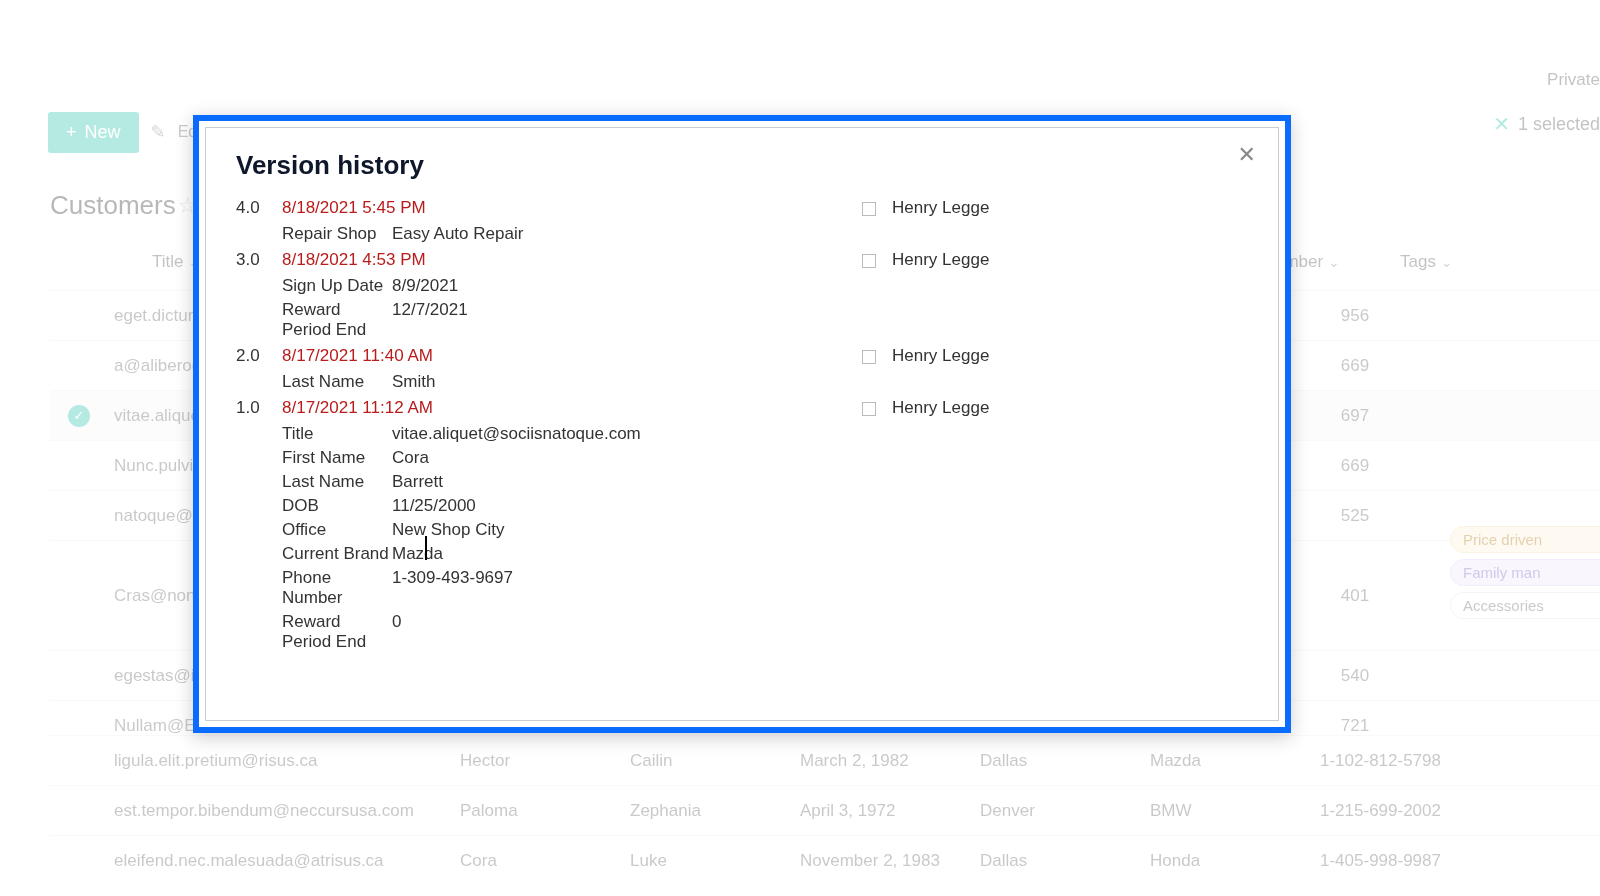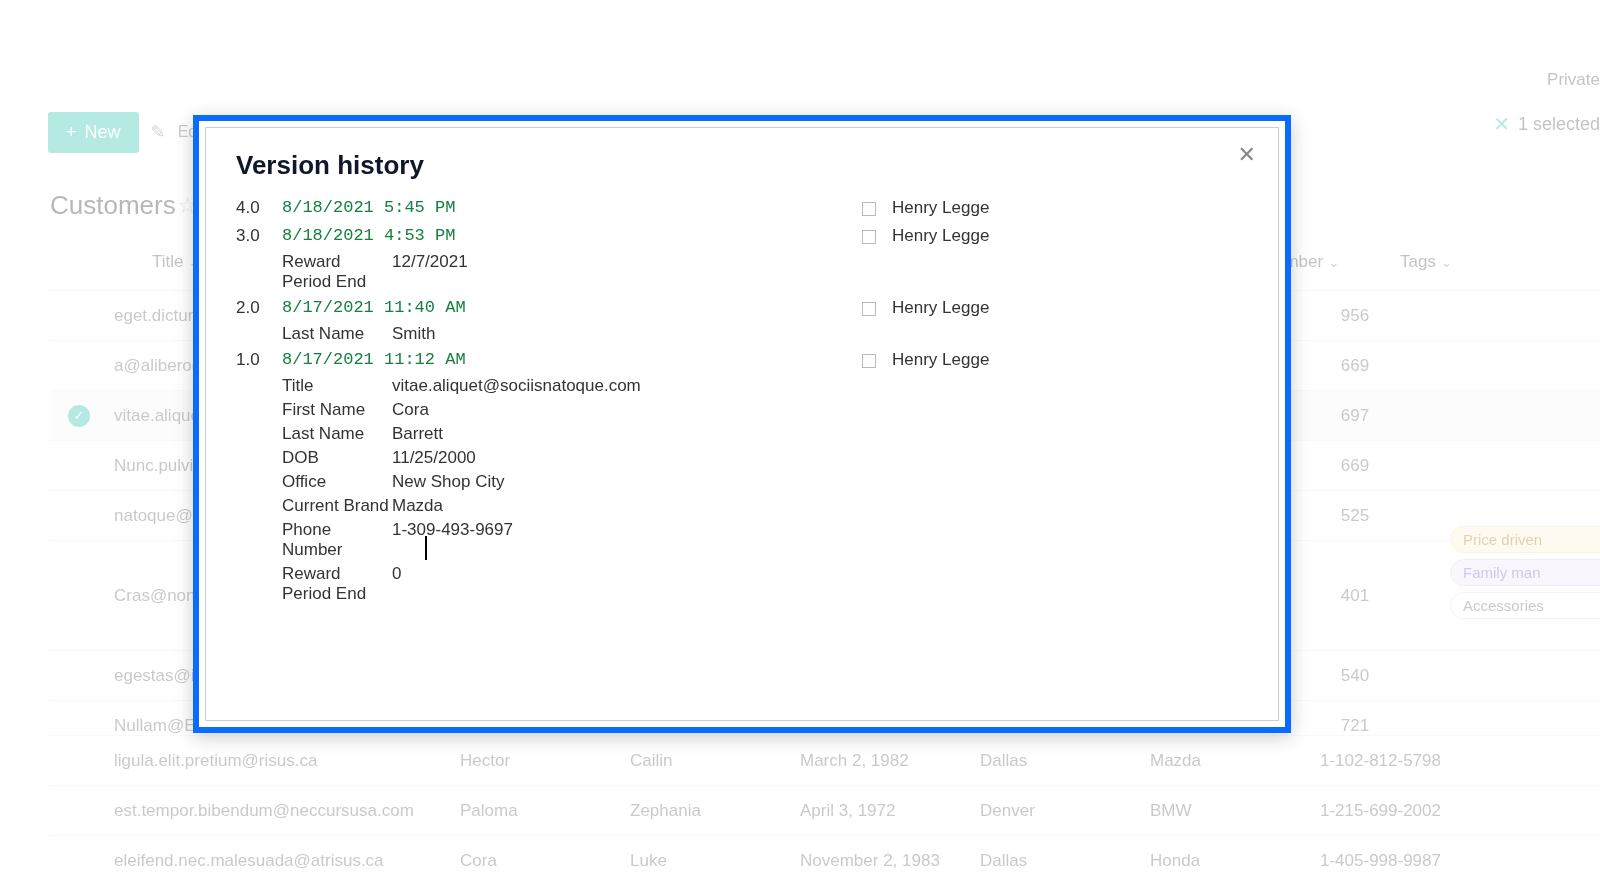--- a/index.html
+++ b/index.html
@@ -134,21 +134,21 @@
   }
 
   .vrow {
     display: grid;
     grid-template-columns: 46px 580px 30px 300px;
     align-items: start;
     font-size: 17px; color: #333;
     padding: 4px 0;
   }
   .vnum { color: #333; }
-  .vdate { color: #15803d; cursor: pointer; font-family: Liberation Mono, monospace; }
+  .vdate { color: #b91c1c; cursor: pointer; }
   .vcb {
     width: 14px; height: 14px; border: 1px solid #bbb; background: #fff;
     margin-top: 4px;
   }
   .vuser { color: #333; }
 
   .detail {
     display: grid;
     grid-template-columns: 46px 110px 470px;
     font-size: 17px; color: #333;
@@ -279,28 +279,38 @@
   <div class="modal-inner">
     <div class="modal-title">Version history</div>
     <div class="modal-close">✕</div>
     <div class="vh-scroll" id="vh">
         <div class="vrow">
           <span class="vnum">4.0</span>
           <span class="vdate">8/18/2021 5:45 PM</span>
           <span class="vcb"></span>
           <span class="vuser">Henry Legge</span>
         </div>
+        <div class="detail">
+          <span></span>
+          <span class="dlabel">Repair Shop</span>
+          <span class="dval dval-link">Easy Auto Repair</span>
+        </div>
         <div class="vrow">
           <span class="vnum">3.0</span>
           <span class="vdate">8/18/2021 4:53 PM</span>
           <span class="vcb"></span>
           <span class="vuser">Henry Legge</span>
         </div>
         <div class="detail">
           <span></span>
+          <span class="dlabel">Sign Up Date</span>
+          <span class="dval">8/9/2021</span>
+        </div>
+        <div class="detail">
+          <span></span>
           <span class="dlabel">Reward Period End</span>
           <span class="dval">12/7/2021</span>
         </div>
         <div class="vrow">
           <span class="vnum">2.0</span>
           <span class="vdate">8/17/2021 11:40 AM</span>
           <span class="vcb"></span>
           <span class="vuser">Henry Legge</span>
         </div>
         <div class="detail">

